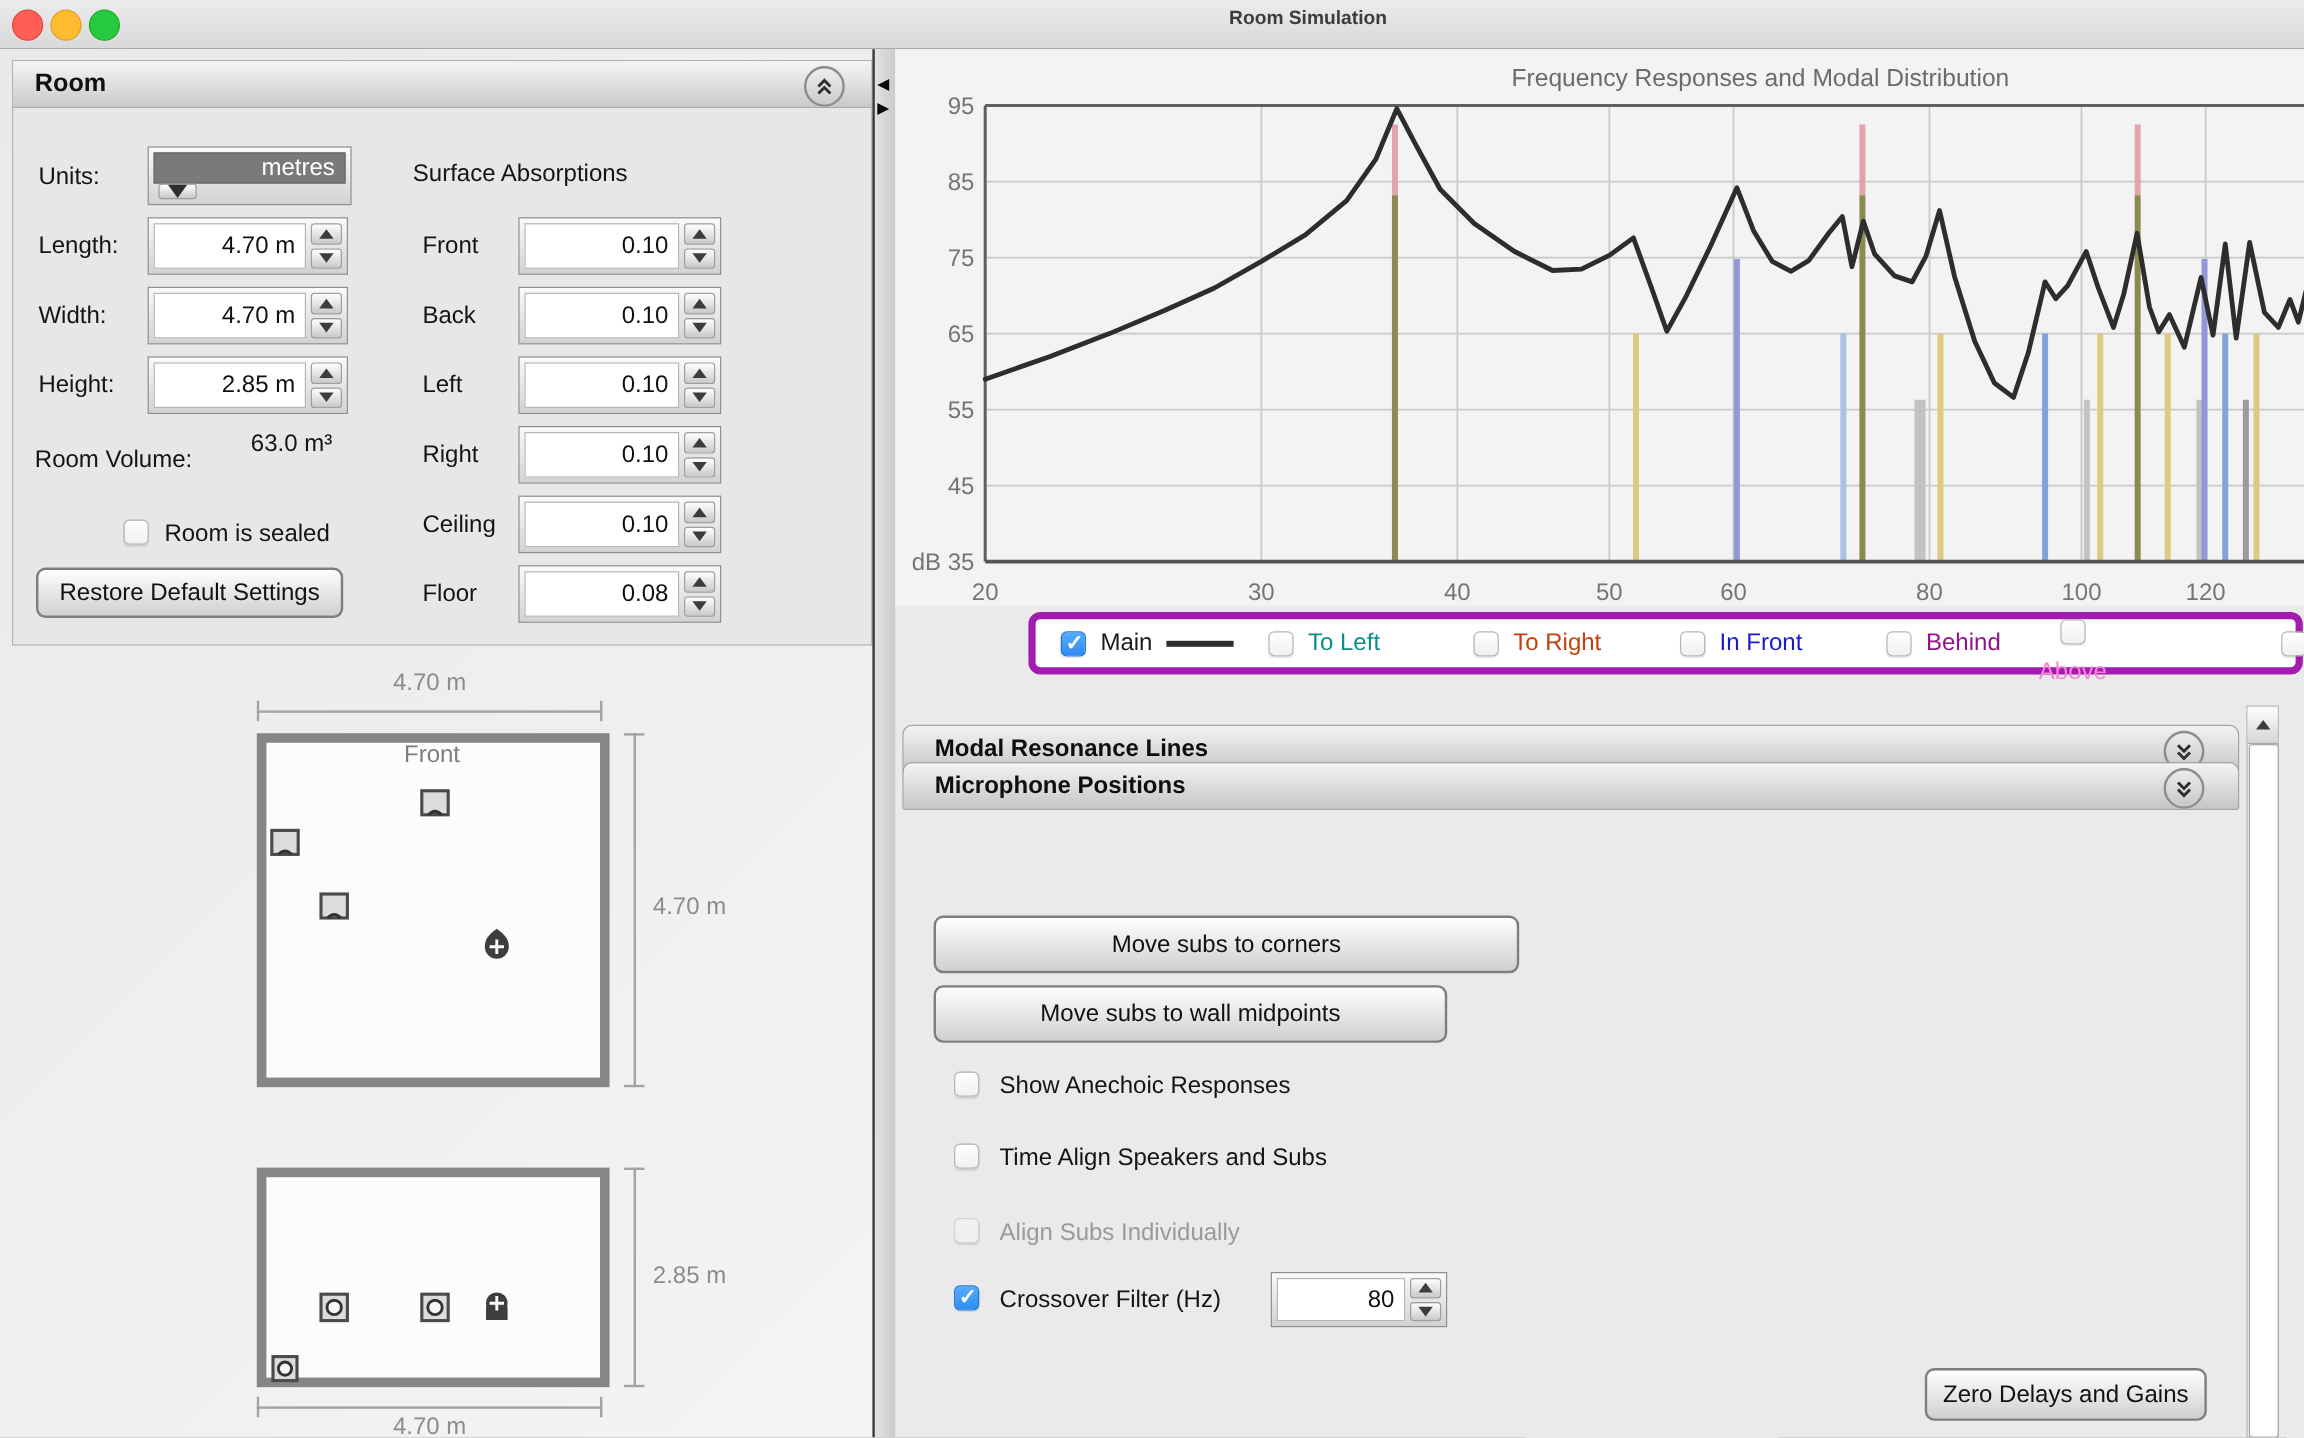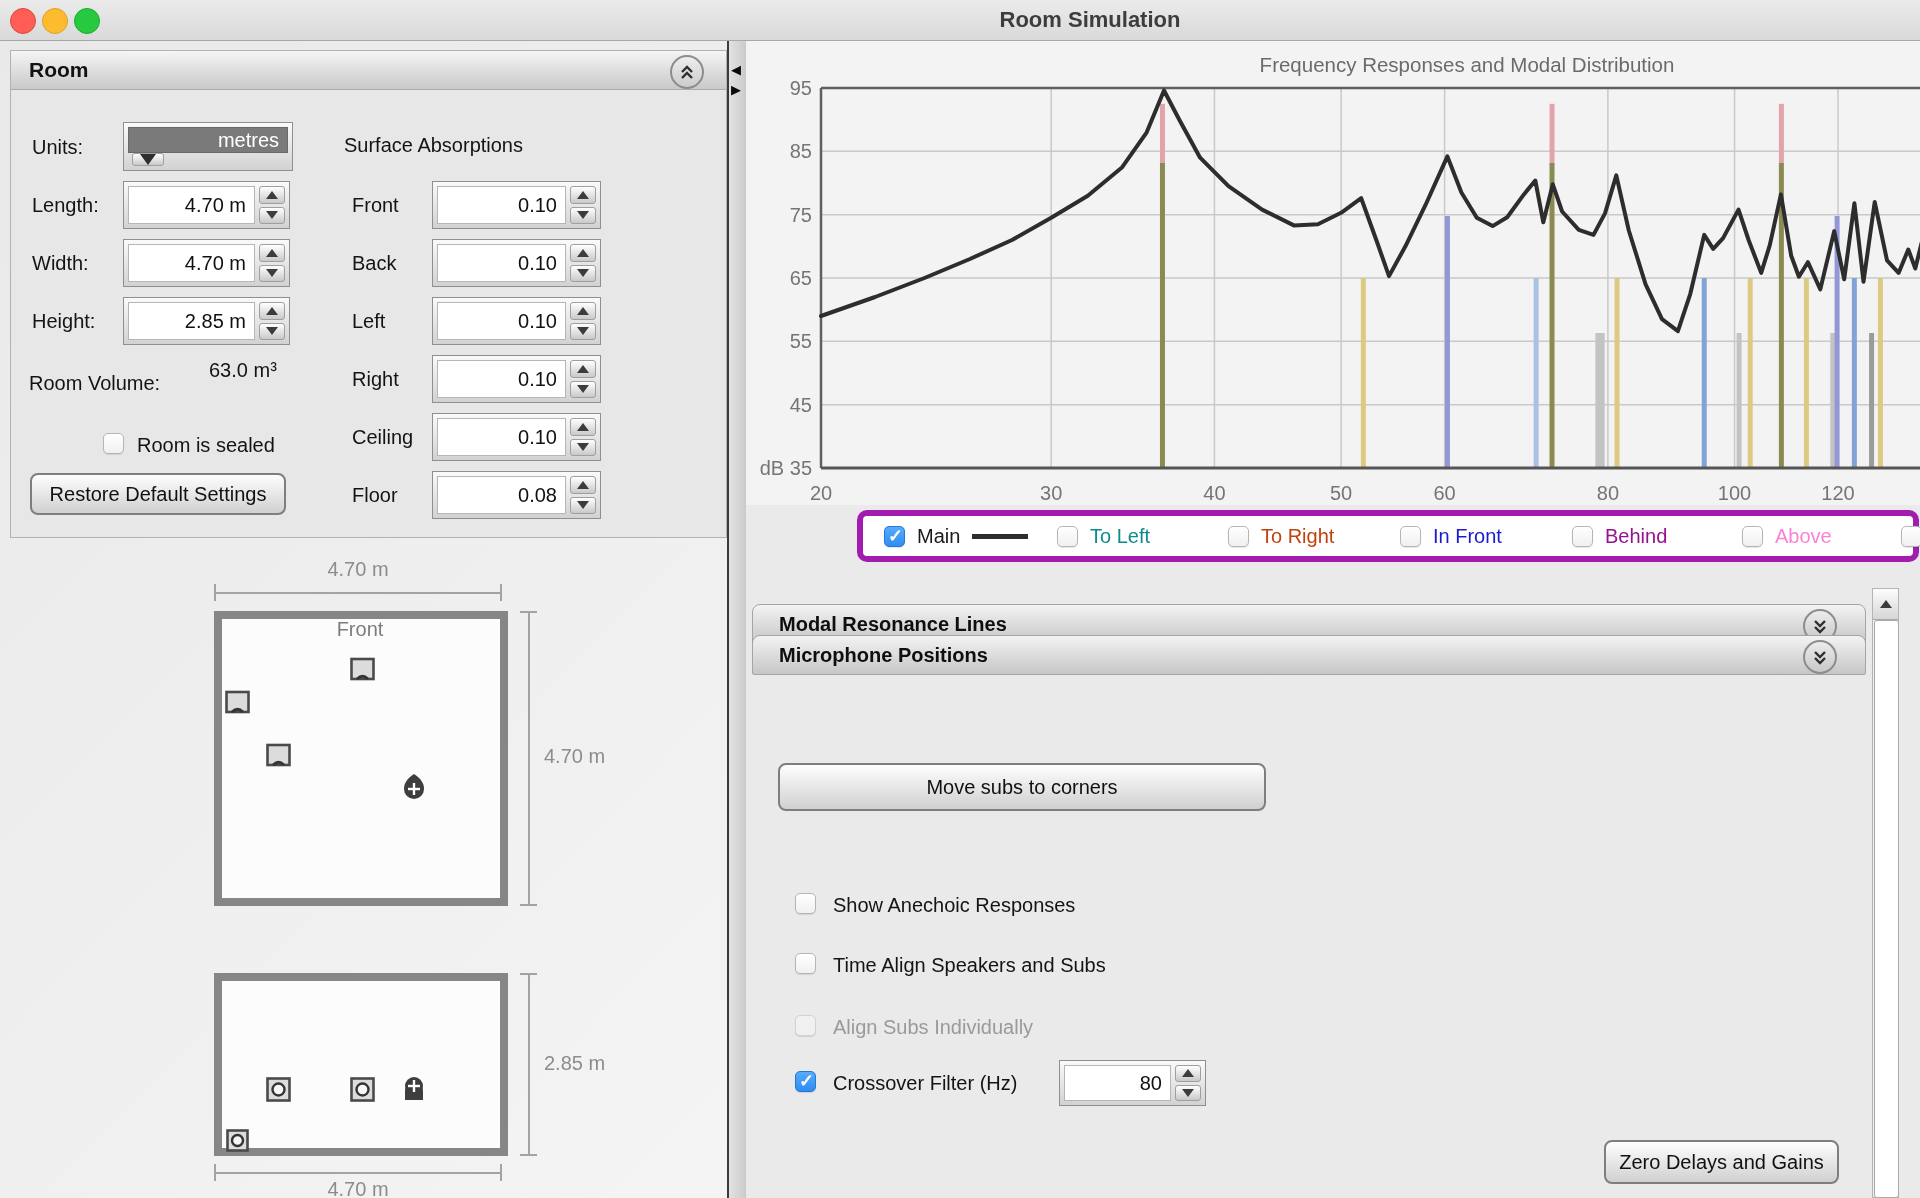--- a/index.html
+++ b/index.html
@@ -3,21 +3,21 @@
 <meta charset="utf-8">
 <style>
   html,body{margin:0;padding:0;background:#bbb;font-family:"Liberation Sans",sans-serif;}
   #win{position:relative;width:1920px;height:1198px;overflow:hidden;background:#ececec;color:#151515;}
   
   .titlebar{position:absolute;left:0;top:0;width:1920px;height:40px;background:linear-gradient(#ebebeb,#d9d9d9);border-bottom:1px solid #a8a8a8;}
   .tl{position:absolute;top:8px;width:24px;height:24px;border-radius:50%;}
   .tl.red{left:10px;background:#ff5d55;border:1px solid #e0443e;}
   .tl.yel{left:42px;background:#fdbb2f;border:1px solid #dfa023;}
   .tl.grn{left:74px;background:#27c93f;border:1px solid #1aab29;}
-  .win-title{position:absolute;left:940px;top:7px;width:300px;text-align:center;font-size:22px;font-weight:bold;color:#3d3d3d;}
+  .win-title{position:absolute;left:940px;top:7px;width:300px;text-align:center;font-size:16px;font-weight:bold;color:#3d3d3d;}
   
   .left-panel{position:absolute;left:0;top:41px;width:727px;height:1157px;background:linear-gradient(135deg,#e9e9e9,#f4f4f4);}
   .room-panel{position:absolute;left:10px;top:9px;width:715px;height:486px;background:#e7e7e7;border:1px solid #b2b2b2;}
   .panel-header{position:absolute;left:0;top:0;width:100%;height:38px;background:linear-gradient(#f5f5f5,#c9c9c9);border-bottom:1px solid #ababab;}
   .panel-header .ph-title{position:absolute;left:18px;top:7px;font-size:21px;font-weight:bold;color:#111;}
   .chev-circle{position:absolute;width:30px;height:30px;border:2px solid #8d8d8d;border-radius:50%;background:transparent;display:flex;align-items:center;justify-content:center;}
   
   .flabel{position:absolute;font-size:20px;color:#141414;}
   .spinner{position:absolute;display:flex;box-sizing:border-box;border:1px solid #8f8f8f;background:linear-gradient(#fafafa,#d2d2d2);padding:4px;}
   .spin-val{flex:1;background:#fff;border:1px solid #b6b6b6;display:flex;align-items:center;justify-content:flex-end;padding-right:8px;font-size:20px;color:#101010;}
@@ -362,21 +362,21 @@
           <span class="leg-label" style="color: #c2410c;">To Right</span>
         </div>
         <div class="leg-item" style="left: 537px;">
           <span class="mac-cb"></span>
           <span class="leg-label" style="color: rgb(26, 26, 205);">In Front</span>
         </div>
         <div class="leg-item" style="left: 709px;">
           <span class="mac-cb"></span>
           <span class="leg-label" style="color: rgb(149, 18, 143);">Behind</span>
         </div>
-        <div class="leg-item" style="left: 879px;">
+        <div class="leg-item" style="left: 836px; flex-direction: column;">
           <span class="mac-cb"></span>
           <span class="leg-label" style="color: rgb(249, 131, 214);">Above</span>
         </div>
         <div class="leg-item" style="left: 1038px;">
           <span class="mac-cb"></span>
         </div>
       </div>
 
     <div class="sec-header" style="top:563px;">
       <span class="sec-title">Modal Resonance Lines</span>
@@ -393,20 +393,21 @@
       <span class="chev-circle">
         <svg class="chev-svg" width="18" height="17">
             <polyline points="4,3 9,8 14,3"></polyline>
             <polyline points="4,9 9,14 14,9"></polyline>
           </svg>
       </span>
     </div>
 
 
     <div class="btn" style="left:32px;top:722px;width:488px;height:48px;">Move subs to corners</div>
+    <div class="btn" style="left:32px;top:780px;width:428px;height:48px;">Move subs to wall midpoints</div>
 
     <span class="mac-cb" style="left:49px;top:852px;"></span>
     <span class="flabel" style="left:87px;top:853px;">Show Anechoic Responses</span>
 
     <span class="mac-cb" style="left:49px;top:912px;"></span>
     <span class="flabel" style="left:87px;top:913px;">Time Align Speakers and Subs</span>
 
     <span class="mac-cb disabled" style="left:49px;top:974px;"></span>
     <span class="flabel" style="left:87px;top:975px;color:#9a9a9a;">Align Subs Individually</span>
 

